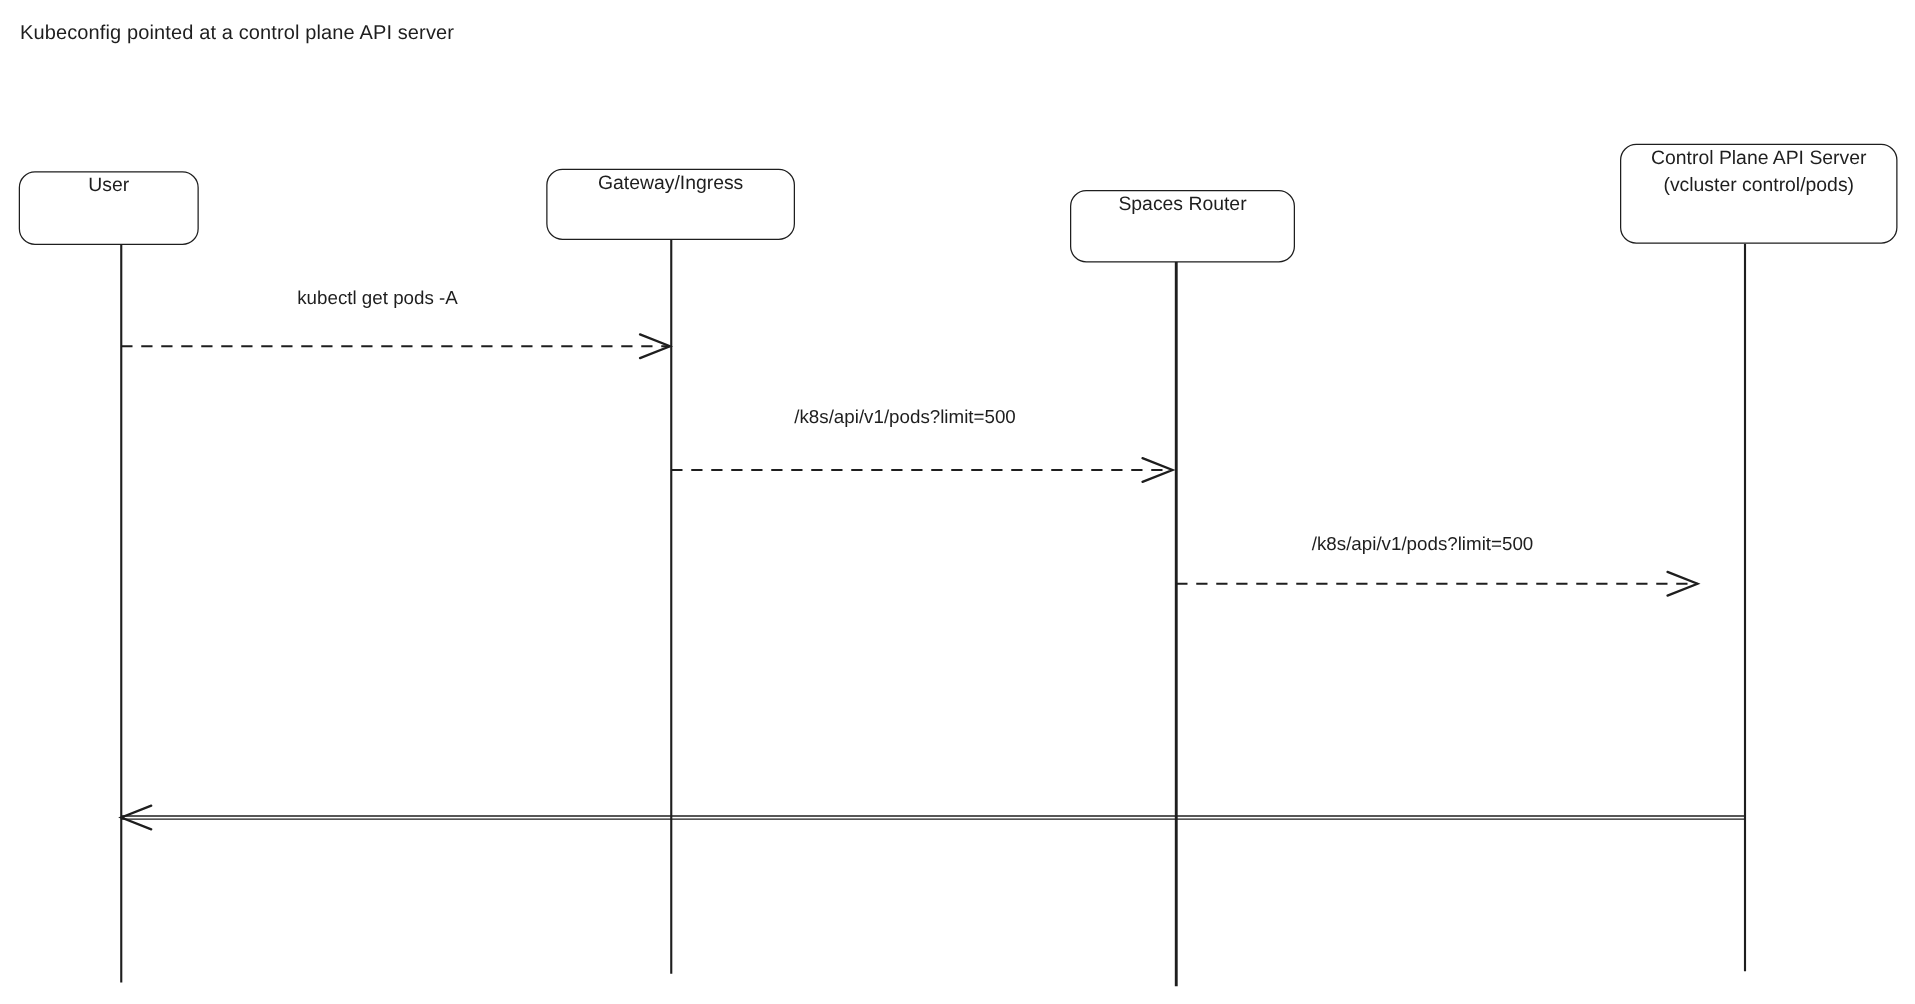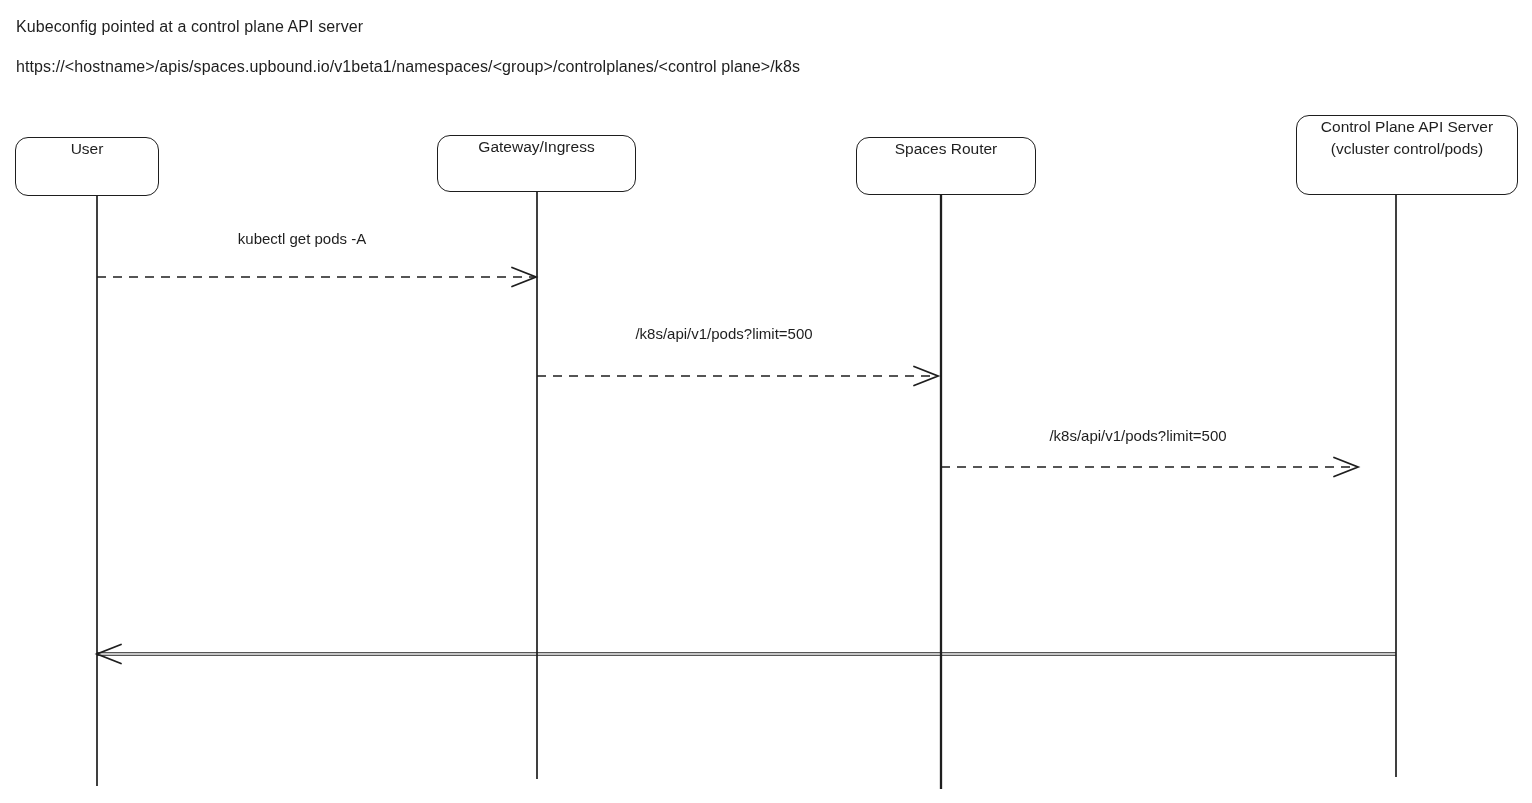--- a/index.html
+++ b/index.html
@@ -47,21 +47,20 @@
     white-space: nowrap;
     font-size: 15px;
     z-index: 2;
   }
 </style>
 </head>
 <body>
 
 <div id="stage">
   <div class="hdr" id="hdr-line1">Kubeconfig pointed at a control plane API server</div>
-  <div class="hdr" id="hdr-line2">https://&lt;hostname&gt;/apis/spaces.upbound.io/v1beta1/namespaces/&lt;group&gt;/controlplanes/&lt;control plane&gt;/k8s</div>
   <svg id="diagram-svg" xmlns="http://www.w3.org/2000/svg" viewBox="0 0 1532 803">
       <line x1="97" y1="196" x2="97" y2="786" stroke="#1e1e1e" stroke-width="1.7"></line>
       <line x1="537" y1="192" x2="537" y2="779" stroke="#1e1e1e" stroke-width="1.7"></line>
       <line x1="941" y1="193" x2="941" y2="789" stroke="#1e1e1e" stroke-width="2.3"></line>
       <line x1="1396" y1="195" x2="1396" y2="777" stroke="#1e1e1e" stroke-width="1.7"></line>
       <line x1="97" y1="277" x2="536" y2="277" stroke="#1e1e1e" stroke-width="1.7" stroke-dasharray="9 7"></line>
       <path d="M 512 267.5 L 536 277 L 512 286.5" fill="none" stroke="#1e1e1e" stroke-width="1.8" stroke-linecap="round"></path>
       <line x1="537" y1="376" x2="938" y2="376" stroke="#1e1e1e" stroke-width="1.7" stroke-dasharray="9 7"></line>
       <path d="M 914 366.5 L 938 376 L 914 385.5" fill="none" stroke="#1e1e1e" stroke-width="1.8" stroke-linecap="round"></path>
       <line x1="941" y1="467" x2="1358" y2="467" stroke="#1e1e1e" stroke-width="1.7" stroke-dasharray="9 7"></line>
@@ -69,21 +68,21 @@
       <line x1="1396" y1="652.8" x2="97" y2="652.8" stroke="#1e1e1e" stroke-width="1.1"></line>
       <line x1="1396" y1="655.3" x2="97" y2="655.3" stroke="#1e1e1e" stroke-width="1.1"></line>
       <path d="M 121 644.5 L 97 654 L 121 663.5" fill="none" stroke="#1e1e1e" stroke-width="1.8" stroke-linecap="round"></path>
     </svg>
 <div class="actor-box" style="left: 15px; top: 137px; width: 144px; height: 59px;">
       <div>User</div>
     </div>
     <div class="actor-box" style="left: 437px; top: 135px; width: 199px; height: 57px;">
       <div>Gateway/Ingress</div>
     </div>
-    <div class="actor-box" style="left: 856px; top: 137px; width: 180px; height: 58px;">
+    <div class="actor-box" style="left: 856px; top: 152px; width: 180px; height: 58px;">
       <div>Spaces Router</div>
     </div>
     <div class="actor-box" style="left: 1296px; top: 115px; width: 222px; height: 80px;">
       <div>Control Plane API Server</div>
       <div>(vcluster control/pods)</div>
     </div>
     <div class="msg-label" style="left: 302px; top: 230px;">kubectl get pods -A</div>
     <div class="msg-label" style="left: 724px; top: 325px;">/k8s/api/v1/pods?limit=500</div>
     <div class="msg-label" style="left: 1138px; top: 427px;">/k8s/api/v1/pods?limit=500</div>
   </div>

